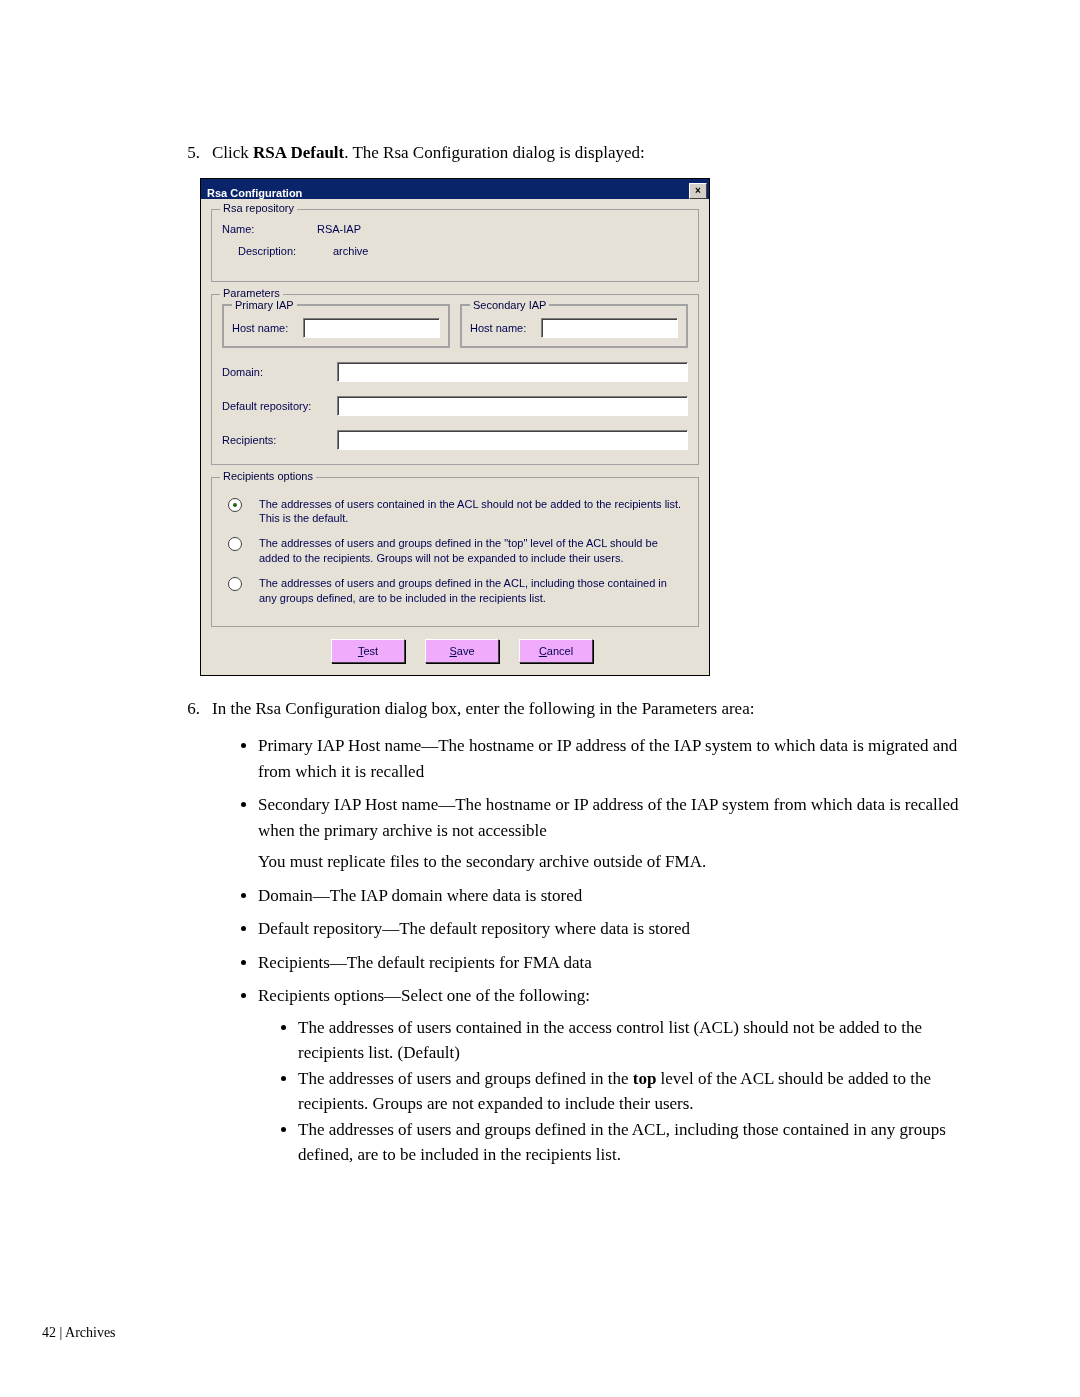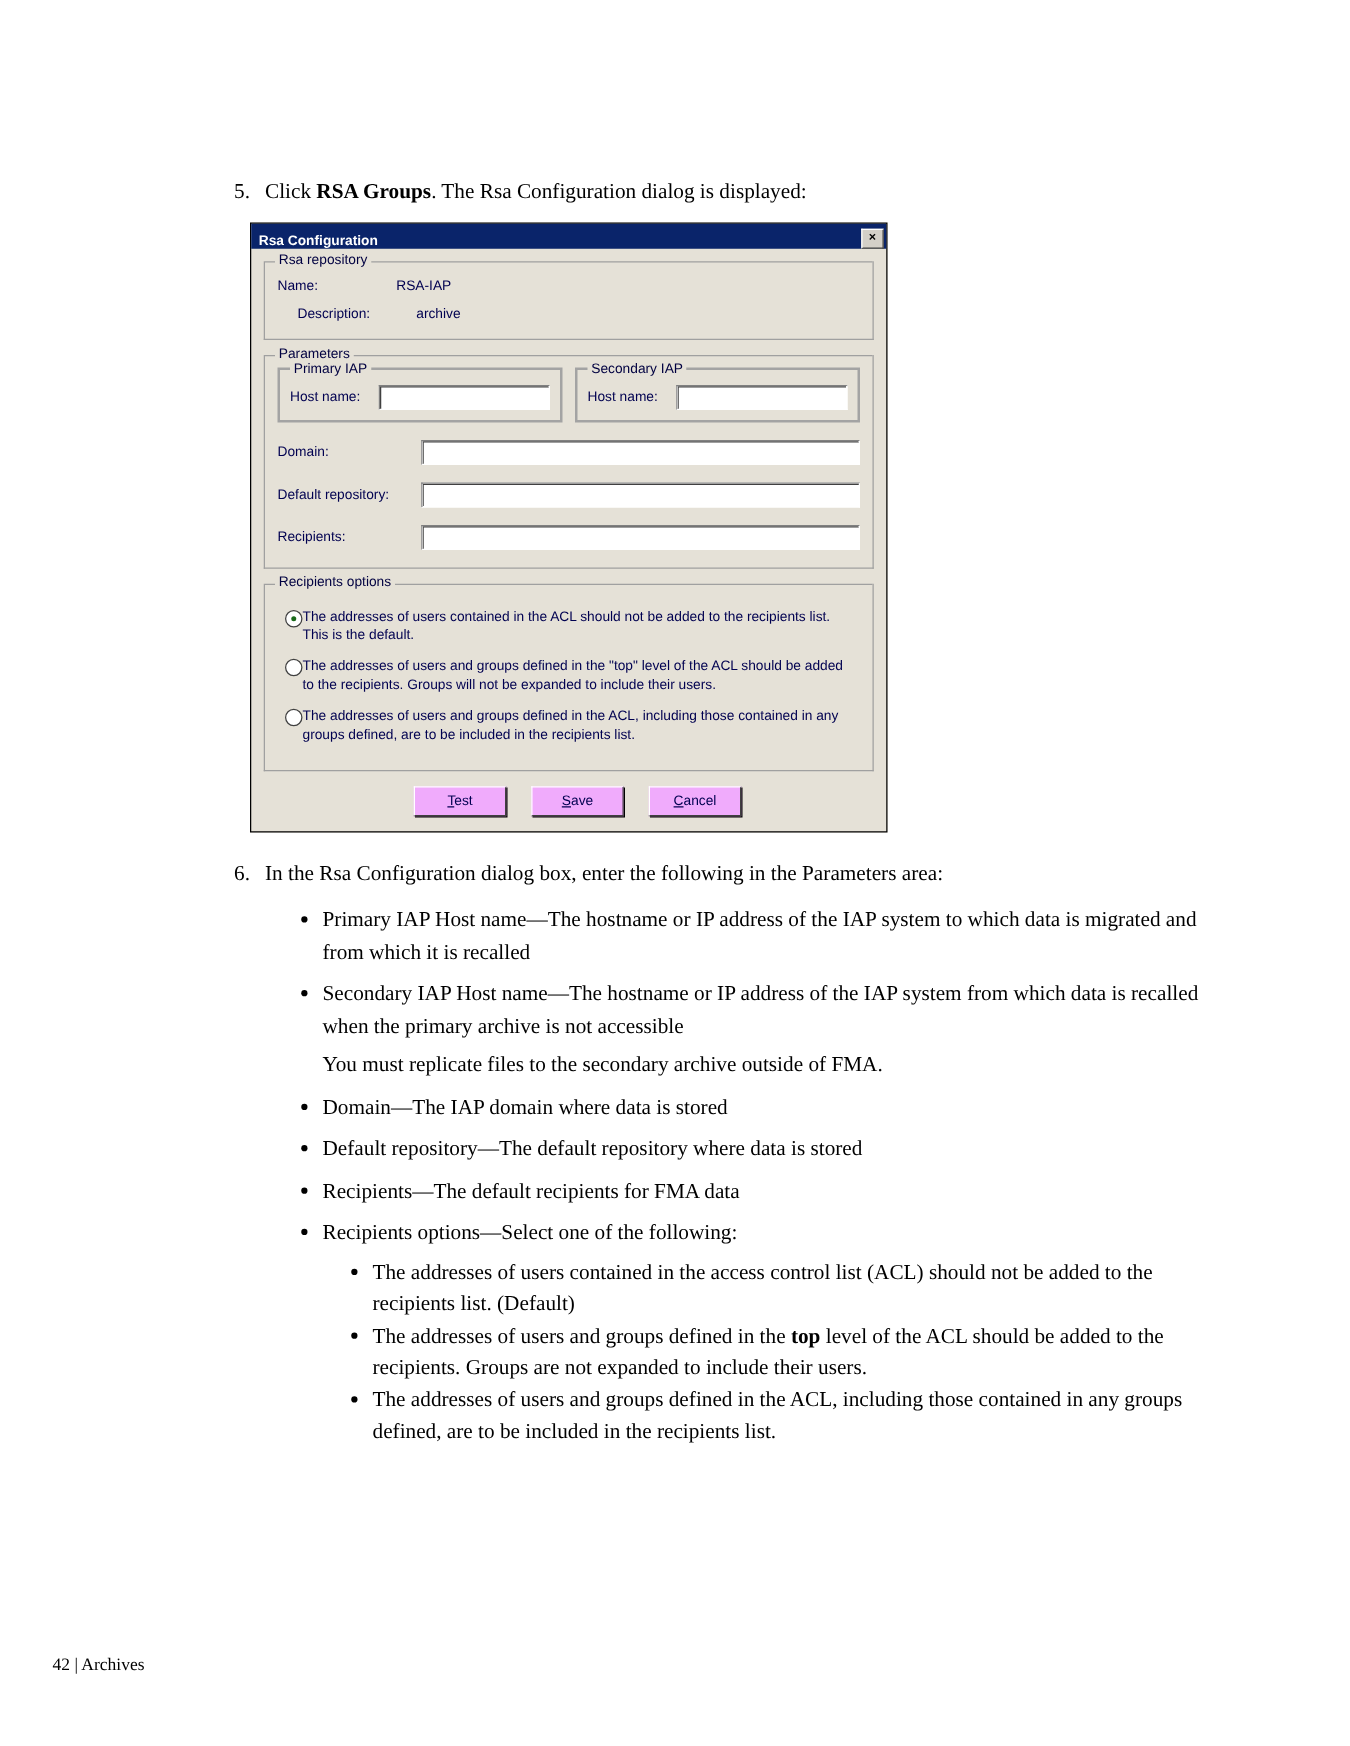--- a/index.html
+++ b/index.html
@@ -135,21 +135,21 @@
   .param-row {
     display: flex;
     align-items: center;
     margin-top: 14px;
   }
   .param-row .lbl { width: 115px; }
 
   .radio-row {
     display: flex;
     align-items: flex-start;
-    gap: 0;
+    gap: 17px;
     margin: 10px 6px;
     color: #000050;
     line-height: 1.35;
   }
   .radio-dot {
     width: 12px; height: 12px;
     border-radius: 50%;
     border: 1px solid #404040;
     background: #ffffff;
     flex: 0 0 auto;
@@ -216,40 +216,40 @@
   }
 </style>
 </head>
 <body>
 
 <div class="page">
 
   <div class="step-row">
     <div class="step-num">5.</div>
     <div class="step-body body-text">
-      <span>Click </span><span class="strong">RSA Groups</span><span>. The Rsa Configuration dialog is displayed:</span>
+      <span>Click </span><span class="strong">RSA Default</span><span>. The Rsa Configuration dialog is displayed:</span>
     </div>
   </div>
 
   <div class="dialog" style="margin-left:30px;">
     <div class="titlebar">
       <span>Rsa Configuration</span>
       <div class="close-box">
         <span>×</span>
       </div>
     </div>
     <div class="dlg-body">
 
       <div class="group">
         <span class="group-legend">Rsa repository</span>
         <div class="row">
           <span class="lbl">Name:</span>
           <span class="val">RSA-IAP</span>
         </div>
-        <div class="row" style="margin-bottom:4px;padding-left:16px;">
+        <div class="row" style="margin-bottom:14px;padding-left:16px;">
           <span class="lbl">Description:</span>
           <span class="val">archive</span>
         </div>
       </div>
 
       <div class="group">
         <span class="group-legend">Parameters</span>
 
         <div class="params-inner">
           <div class="subgroup">

